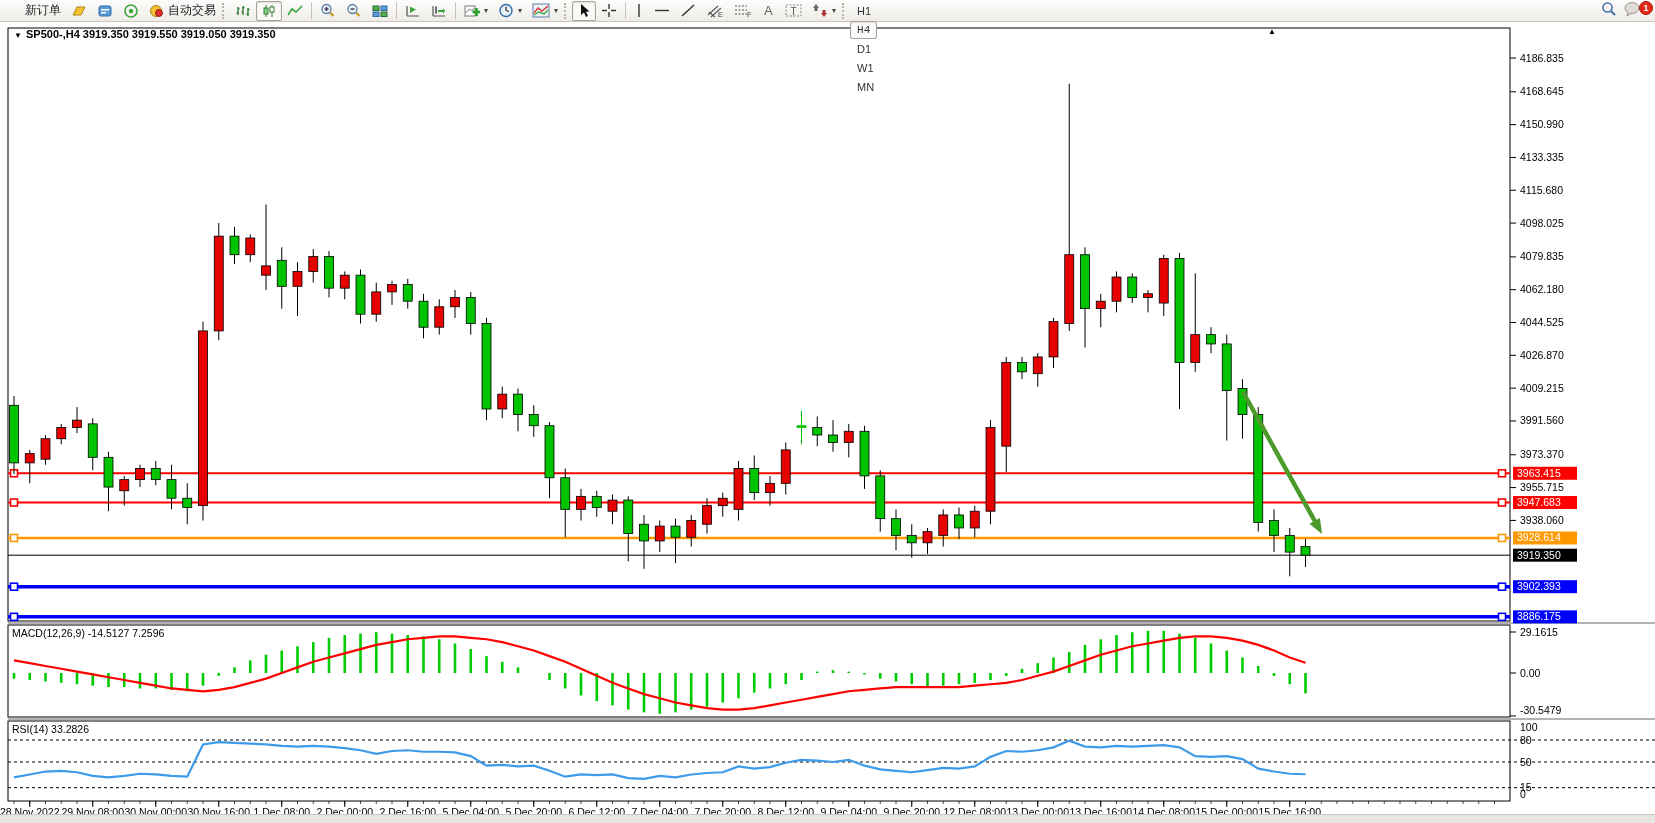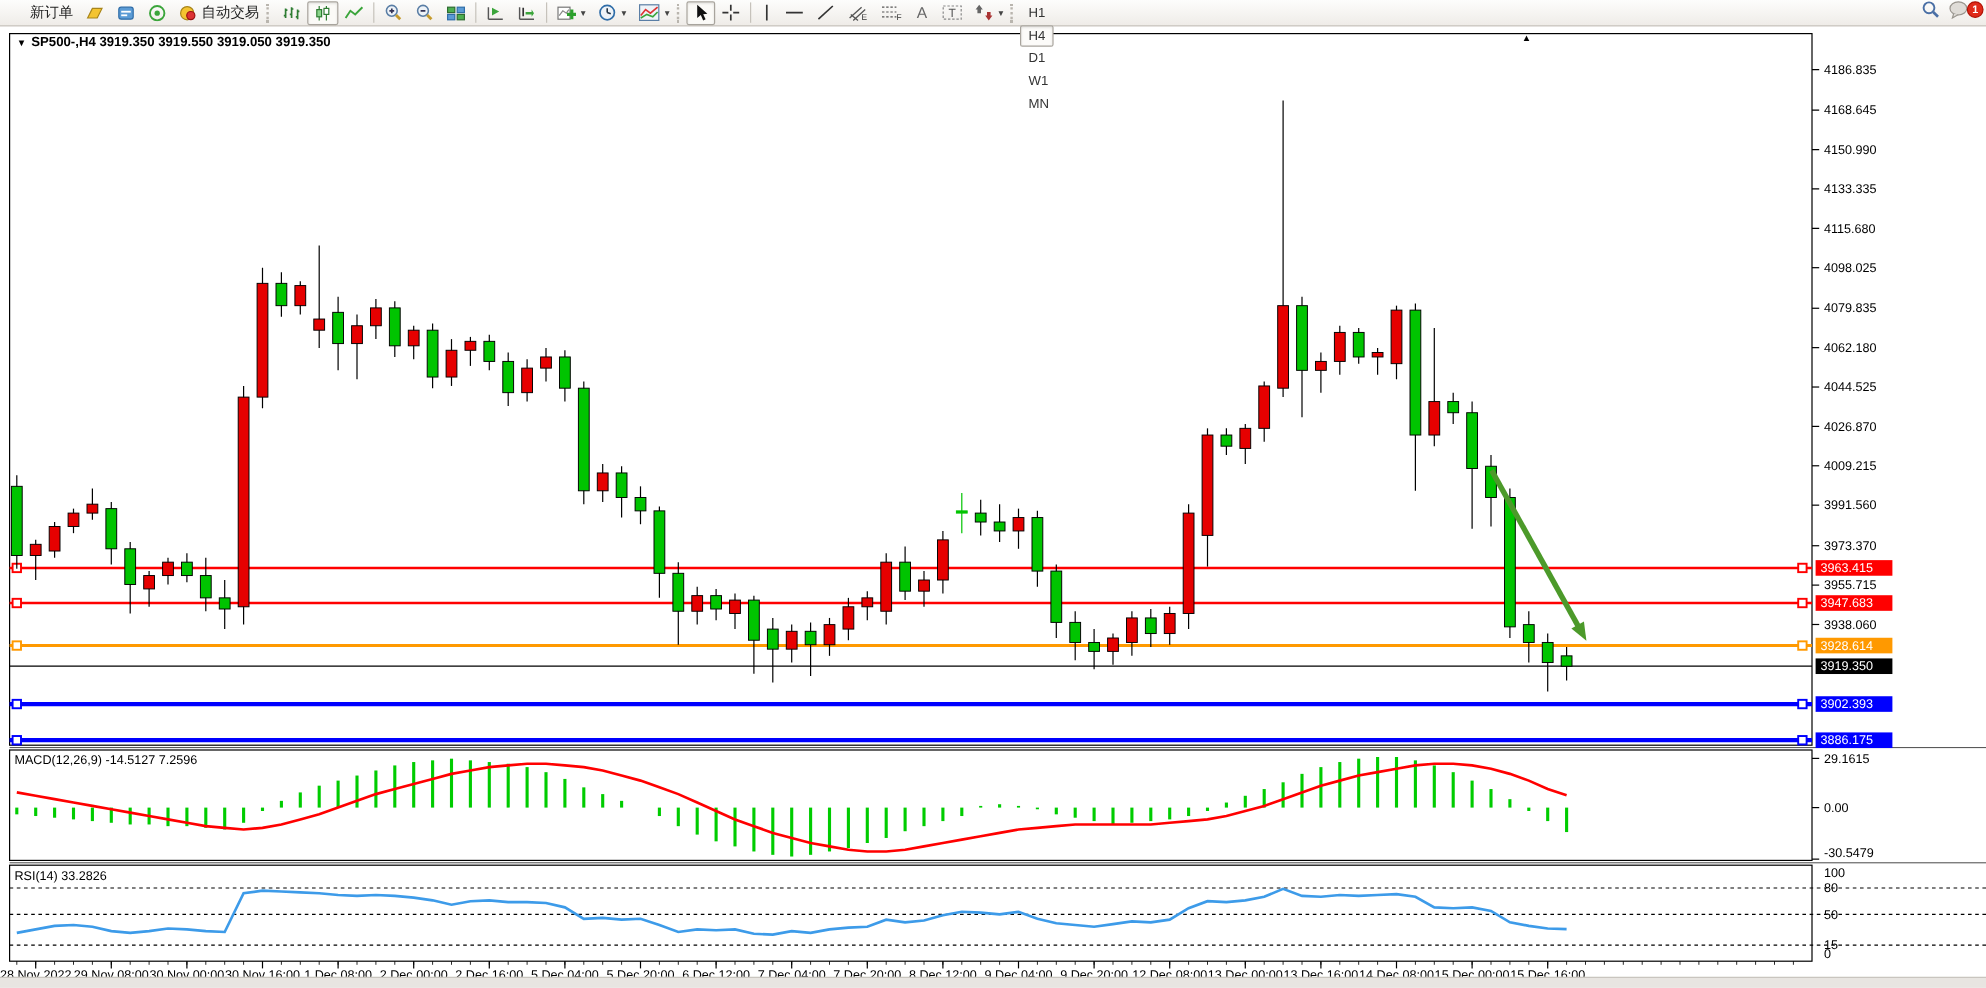--- a/index.html
+++ b/index.html
@@ -10,21 +10,21 @@
     display:flex;align-items:center;padding-left:20px;box-sizing:border-box;z-index:5;}
   .tbtn{height:18px;display:flex;align-items:center;gap:3px;padding:0 4px;
     border:1px solid transparent;border-radius:2px;font-size:12px;color:#222;white-space:nowrap;}
   .tbtn.pressed{border:1px solid #a8a49d;background:#fbfaf7;box-shadow:inset 0 1px 2px rgba(0,0,0,.12);}
   .sep{width:1px;height:17px;background:#c6c2bb;margin:0 3px;}
   .grip{width:3px;height:16px;border-left:2px dotted #b9b5ae;margin:0 3px 0 1px;}
   .caret{font-size:8px;color:#444;margin-left:1px;}
   .tficon{display:flex;align-items:center;}
   .tf-group{display:flex;align-items:flex-start;gap:1px;flex-direction:column;}
   .tf-btn{font-size:11px;color:#333;padding:2px 6px;border:1px solid transparent;border-radius:2px;}
-  .tf-btn.active{border:1px solid #a8a49d;background:#fcfbf9;box-shadow:inset 0 1px 2px rgba(0,0,0,.12);}
+  .tf-btn.active{border:1px solid #a8a49d;background:#fcfbf9;box-shadow:inset 0 1px 2px rgba(0,0,0,.12);font-family:Liberation Mono, monospace;}
   .toolbar-right{margin-left:auto;display:flex;align-items:center;gap:6px;padding-right:14px;}
   .badge{position:absolute;top:1px;right:2px;width:12px;height:12px;border-radius:50%;
     background:#e02a1a;color:#fff;font-size:9px;font-weight:bold;display:flex;
     align-items:center;justify-content:center;border:1px solid #b01206;z-index:9;}
   
   .chartwin{position:absolute;top:22px;left:0;width:1655px;height:793px;background:#fff;}
   .bottomstrip{position:absolute;bottom:0;left:0;width:1655px;height:8px;
     background:#e8e5e1;border-top:1px solid #c9c5bf;}
   svg text{font-family:"Liberation Sans",sans-serif;}
 </style>

